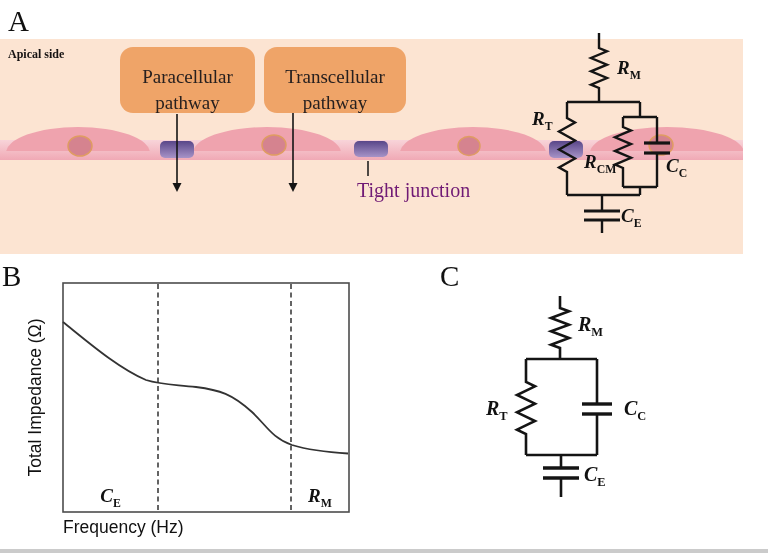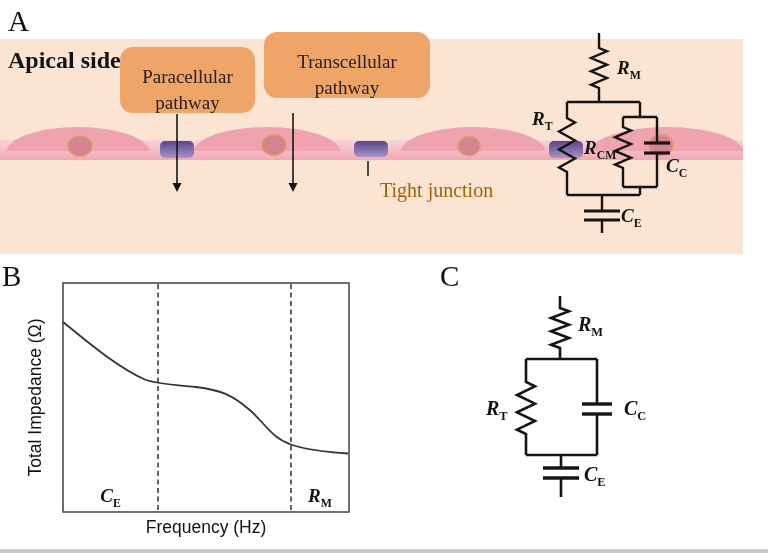--- a/index.html
+++ b/index.html
@@ -3,24 +3,24 @@
 <meta charset="utf-8">
 <style>
   html,body{margin:0;padding:0;background:#ffffff;}
   .stage{position:relative;width:768px;height:553px;background:#ffffff;overflow:hidden;
          font-family:"Liberation Serif","DejaVu Serif",serif;color:#141414;}
   .abs{position:absolute;}
   
   .panel-letter{font-size:29px;font-weight:400;color:#111;line-height:1;}
   
   .panelA{left:0;top:39px;width:743px;height:215px;background:#fce4d2;}
-  .side-label{font-weight:700;font-size:24px;color:#161212;line-height:1;}
+  .side-label{font-weight:700;font-size:12px;color:#161212;line-height:1;}
   .pathway-box{background:#efa468;border-radius:13px;text-align:center;
                font-size:19px;color:#27201f;line-height:26px;padding-top:17px;box-sizing:border-box;}
-  .tj-label{font-size:20px;color:#a16207;line-height:1;margin-left:23px;}
+  .tj-label{font-size:20px;color:#701a75;line-height:1;}
   
   .cl{font-style:italic;font-weight:700;font-size:19px;color:#111;line-height:1;white-space:nowrap;}
   .cl sub,.region-label sub{font-style:normal;font-size:0.62em;line-height:0;}
   .cl i,.region-label i{font-style:italic;}
   .plus{font-style:normal;}
   
   .plot-label{font-family:"Liberation Sans","DejaVu Sans",sans-serif;font-size:17.5px;color:#111;}
   .ylabel-wrap{left:6px;top:283px;width:58px;height:229px;display:flex;align-items:center;justify-content:center;}
   .ylabel-wrap span{transform:rotate(-90deg);white-space:nowrap;}
   .region-label{font-style:italic;font-weight:700;font-size:19px;color:#111;text-align:center;line-height:1;}
@@ -104,46 +104,46 @@
       <line x1="602" y1="220" x2="602" y2="233"></line>
     </g>
   </svg>
 
   <div class="abs side-label" style="left:8px;top:48px;">Apical side</div>
 
   <div class="abs pathway-box" style="left:120px;top:47px;width:135px;height:66px;">
     <div>Paracellular</div>
     <div>pathway</div>
   </div>
-  <div class="abs pathway-box" style="left:264px;top:32px;width:166px;height:66px;">
+  <div class="abs pathway-box" style="left:264px;top:47px;width:142px;height:66px;">
     <div>Transcellular</div>
     <div>pathway</div>
   </div>
 
   <div class="abs tj-label" style="left:357px;top:180px;">Tight junction</div>
 
   <span class="abs cl" style="left:617px;top:58px;"><i>R</i><sub>M</sub></span>
   <span class="abs cl" style="left:532px;top:109px;"><i>R</i><sub>T</sub></span>
-  <span class="abs cl" style="left:584px;top:138px;"><i>R</i><sub>CM</sub></span>
+  <span class="abs cl" style="left:584px;top:152px;"><i>R</i><sub>CM</sub></span>
   <span class="abs cl" style="left:666px;top:156px;"><i>C</i><sub>C</sub></span>
   <span class="abs cl" style="left:621px;top:206px;"><i>C</i><sub>E</sub></span>
 
   <div class="abs panel-letter" style="left:2px;top:262px;">B</div>
 
   <svg class="abs" style="left:0;top:270px;" width="384" height="260" viewBox="0 270 384 260">
     <rect x="63" y="283" width="286" height="229" fill="none" stroke="#4d4d4d" stroke-width="1.6"></rect>
     <line x1="158" y1="284" x2="158" y2="511" stroke="#222" stroke-width="1.4" stroke-dasharray="5 3.5"></line>
     <line x1="291" y1="284" x2="291" y2="511" stroke="#222" stroke-width="1.4" stroke-dasharray="5 3.5"></line>
     <path d="M63,322 C88,342 118,368 146,380 C162,385 175,384.5 196,387 C220,390 232,394 252,412 C266,425 272,438 292,445 C312,451 332,452.5 348,453.5" fill="none" stroke="#333" stroke-width="1.8"></path>
   </svg>
 
   <div class="abs ylabel-wrap">
     <span class="plot-label">Total Impedance (Ω)</span>
   </div>
-  <div class="abs plot-label" style="left:63px;top:517px;width:286px;text-align:center;">Frequency (Hz)</div>
+  <div class="abs plot-label" style="left:63px;top:517px;width:286px;">Frequency (Hz)</div>
 
   <div class="abs region-label" style="left:63px;top:486px;width:95px;"><i>C</i><sub>E</sub></div>
   <div class="abs region-label" style="left:291px;top:486px;width:58px;"><i>R</i><sub>M</sub></div>
 
   <div class="abs panel-letter" style="left:440px;top:262px;">C</div>
 
   <svg class="abs" style="left:430px;top:280px;" width="260" height="230" viewBox="430 280 260 230">
     <g stroke="#141414" stroke-width="2.6" fill="none">
       <polyline points="560,296 560,308 569,311.3333333333333 551,318 569,324.6666666666667 551,331.3333333333333 569,338 551,344.6666666666667 560,348 560,359"></polyline>
       <line x1="526" y1="359" x2="597" y2="359"></line>

